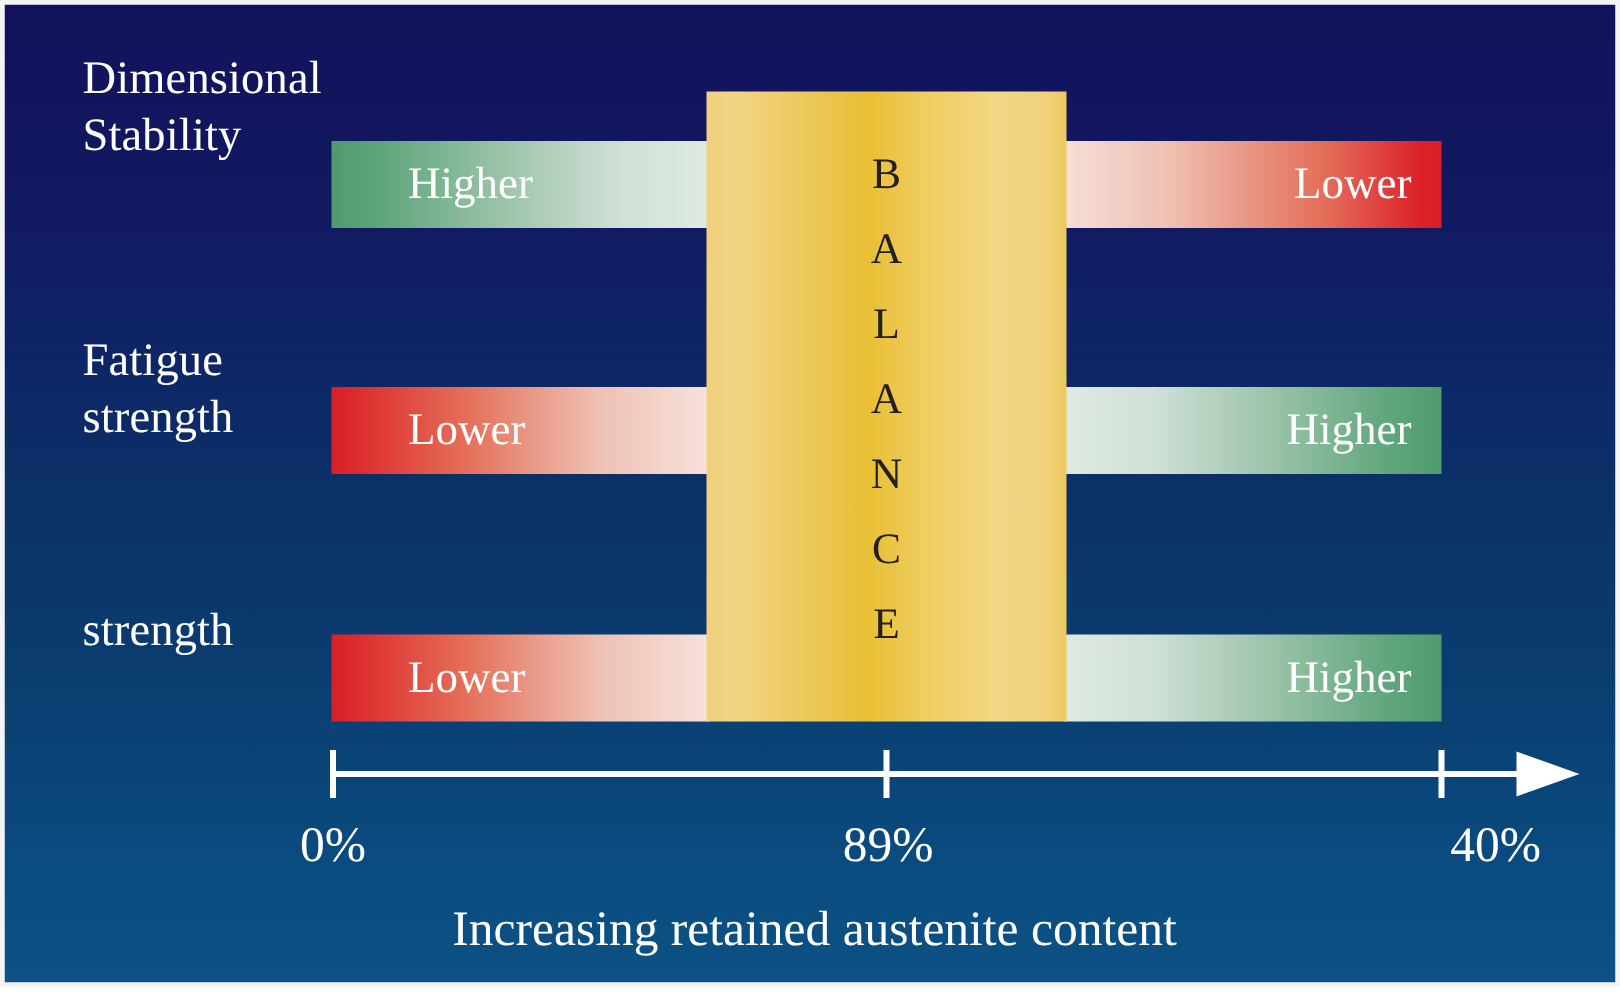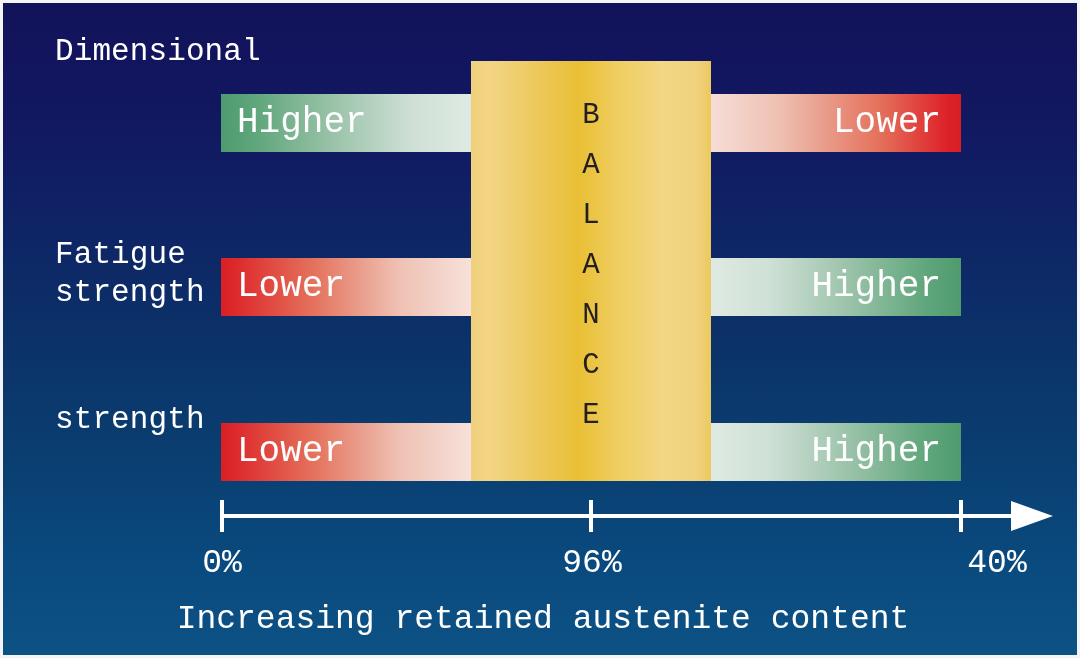--- a/index.html
+++ b/index.html
@@ -5,54 +5,55 @@
   html, body {
     margin: 0;
     padding: 0;
     background: #ffffff;
   }
   #diagram {
     position: relative;
     width: 1080px;
     height: 658px;
     overflow: hidden;
-    font-family: Liberation Mono, monospace;
+    font-family: Liberation Serif, serif;
     background: linear-gradient(to bottom, #12125a 0%, #111a62 22%, #0c2f68 48%, #0a3d70 68%, #0a4a7e 86%, #0d5285 100%);
     box-sizing: border-box;
     border: 3px solid #f2f4f6;
   }
 
   
   .row-label {
     position: absolute;
     color: #ffffff;
     font-size: 31px;
     line-height: 38px;
     letter-spacing: 0.1px;
     white-space: nowrap;
   }
   .row-label .l2 { display: block; }
 
   #label-dimensional { left: 52px; top: 30px; }
-  #label-fatigue     { left: 52px; top: 233px; }
+  #label-fatigue     { left: 52px; top: 218px; }
   #label-impact      { left: 52px; top: 398px; }
 
   
   .bar {
     position: absolute;
     height: 58px;
     display: flex;
     align-items: center;
     box-sizing: border-box;
   }
   .bar-text {
     color: #ffffff;
-    font-size: 36px;
+    font-size: 30px;
     line-height: 30px;
     white-space: nowrap;
+    margin-left: 35px;
   }
   .bar.left  { justify-content: flex-start; padding-left: 16px; }
   .bar.right { justify-content: flex-end;   padding-right: 20px; }
 
   
   #bar-dim-left {
     left: 218px; top: 91px; width: 252px;
     background: linear-gradient(to right, #4e9b6e 0%, #60a67c 14%, #9dc4ab 46%, #cfe0d6 76%, #dfeae3 100%);
   }
   #bar-dim-right {
@@ -161,20 +162,21 @@
     white-space: nowrap;
   }
 </style>
 </head>
 <body>
 
 <div id="diagram">
 
   <div class="row-label" id="label-dimensional">
     <span class="l1">Dimensional</span>
+    <span class="l2">Stability</span>
   </div>
   <div class="row-label" id="label-fatigue">
     <span class="l1">Fatigue</span>
     <span class="l2">strength</span>
   </div>
   <div class="row-label" id="label-impact">
     <span class="l2">strength</span>
   </div>
 
   <div class="bar left" id="bar-dim-left">
@@ -211,18 +213,18 @@
   </div>
 
   <div id="axis-line"></div>
   <div id="axis-arrow"></div>
 
   <div class="axis-tick" id="tick-0"></div>
   <div class="axis-tick" id="tick-20"></div>
   <div class="axis-tick" id="tick-40"></div>
 
   <div class="axis-tick-label" id="tick-label-0">0%</div>
-  <div class="axis-tick-label" id="tick-label-20">96%</div>
+  <div class="axis-tick-label" id="tick-label-20">89%</div>
   <div class="axis-tick-label" id="tick-label-40">40%</div>
 
   <div id="axis-title">Increasing retained austenite content</div>
 
 </div>
 
 </body></html>

